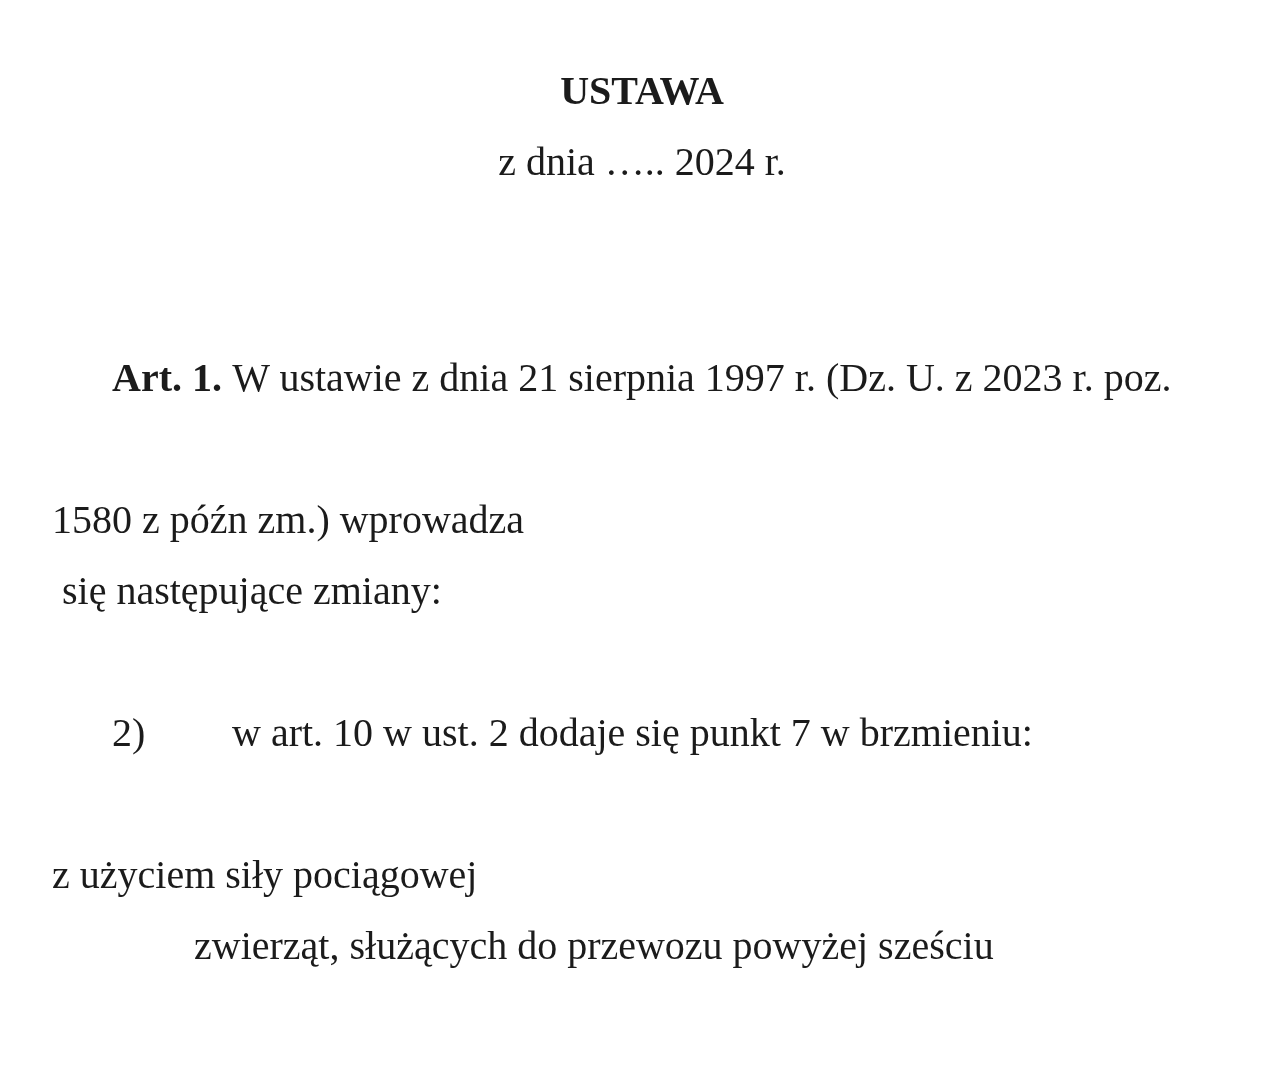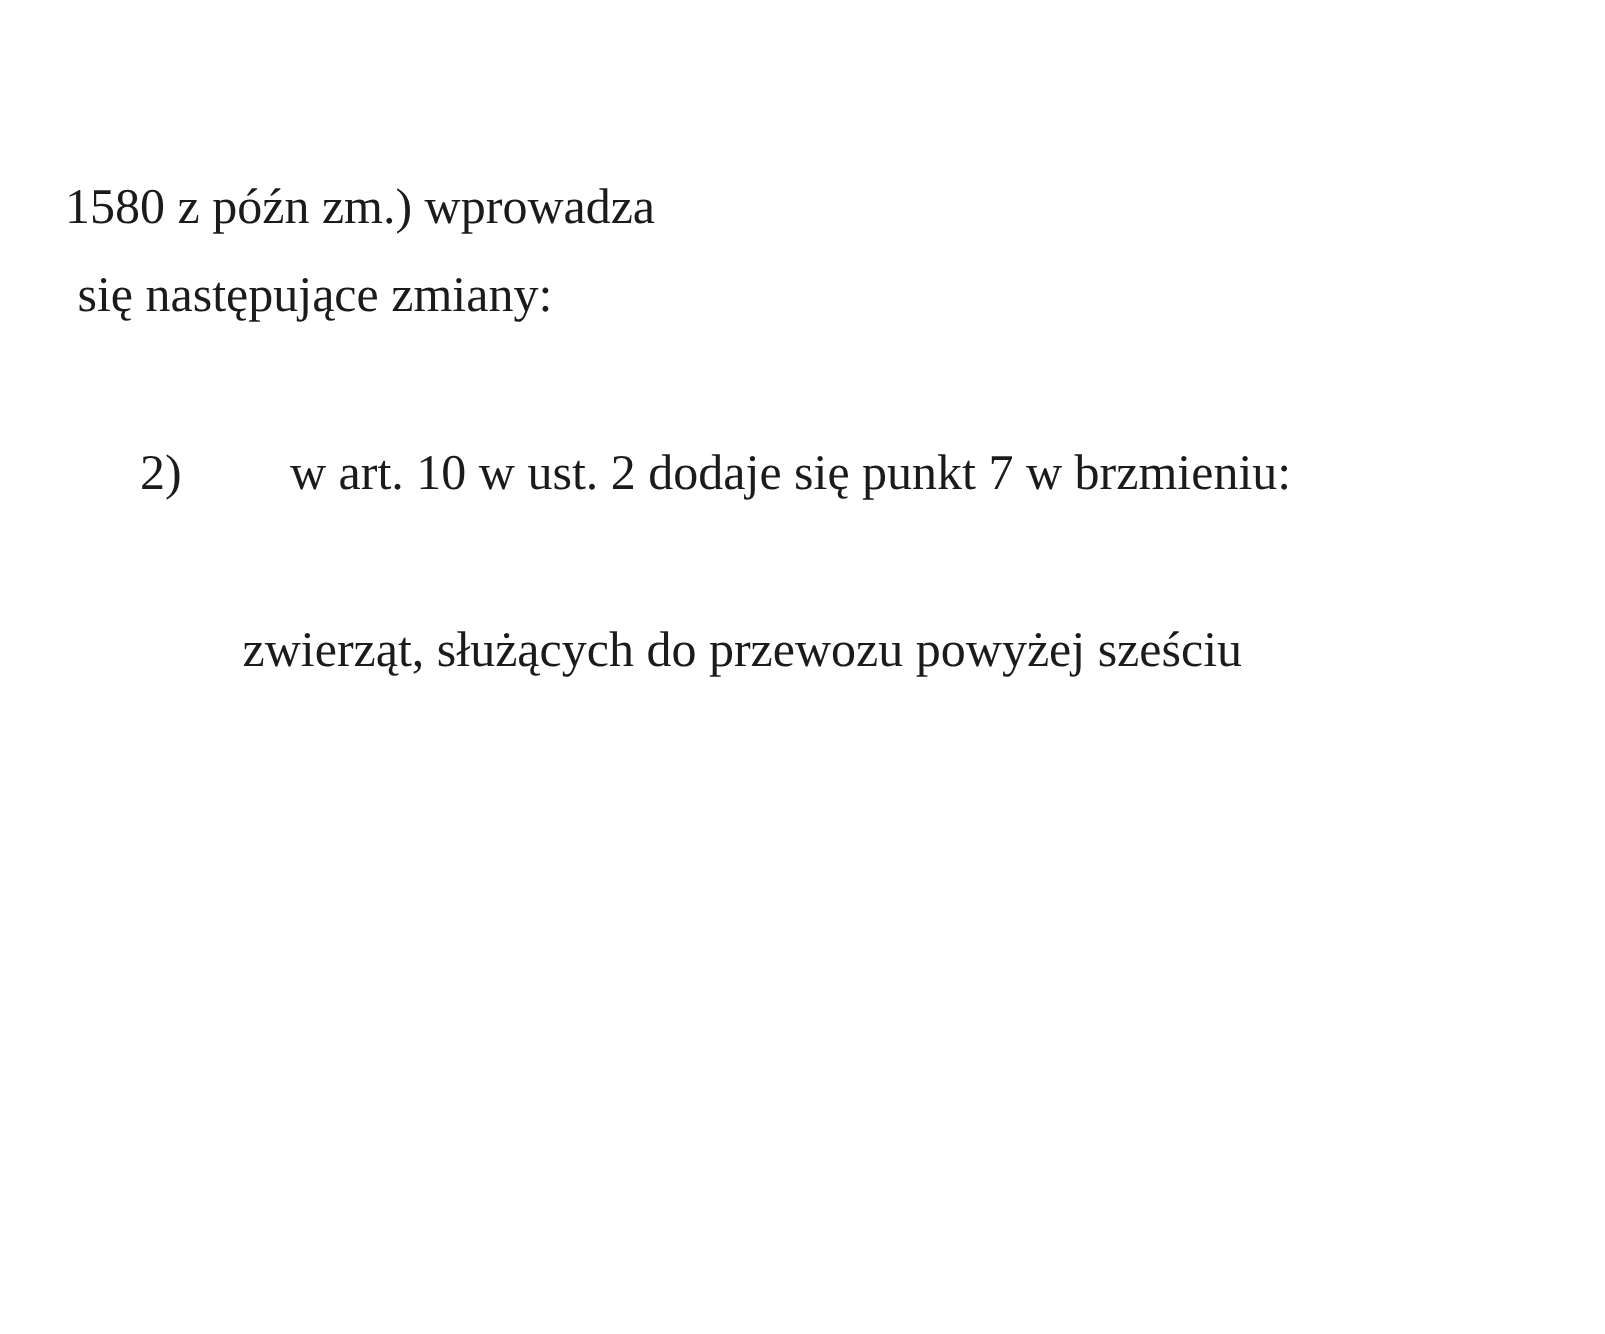--- a/index.html
+++ b/index.html
@@ -46,31 +46,37 @@
   .indent-cont {
     padding-left: 142px;
   }
 </style>
 </head>
 <body>
 
 <div class="page">
 
   <div class="header">
+    <div class="line bold">USTAWA</div>
+    <div class="line">z dnia ….. 2024 r.</div>
   </div>
 
   <div class="body-block">
 
+    <div class="line">
+      <span class="bold art-label">Art. 1.</span><span>W ustawie z dnia 21 sierpnia 1997 r. (Dz. U. z 2023 r. poz.</span>
+    </div>
 
     <div class="line">1580 z późn zm.) wprowadza</div>
 
     <div class="line"> się następujące zmiany:</div>
 
     <div class="line">
       <span class="point-marker">2)</span><span>w art. 10 w ust. 2 dodaje się punkt 7 w brzmieniu:</span>
     </div>
 
 
+    <div class="line">z użyciem siły pociągowej</div>
 
     <div class="line indent-cont">zwierząt, służących do przewozu powyżej sześciu</div>
 
   </div>
 </div>
 
 </body></html>

